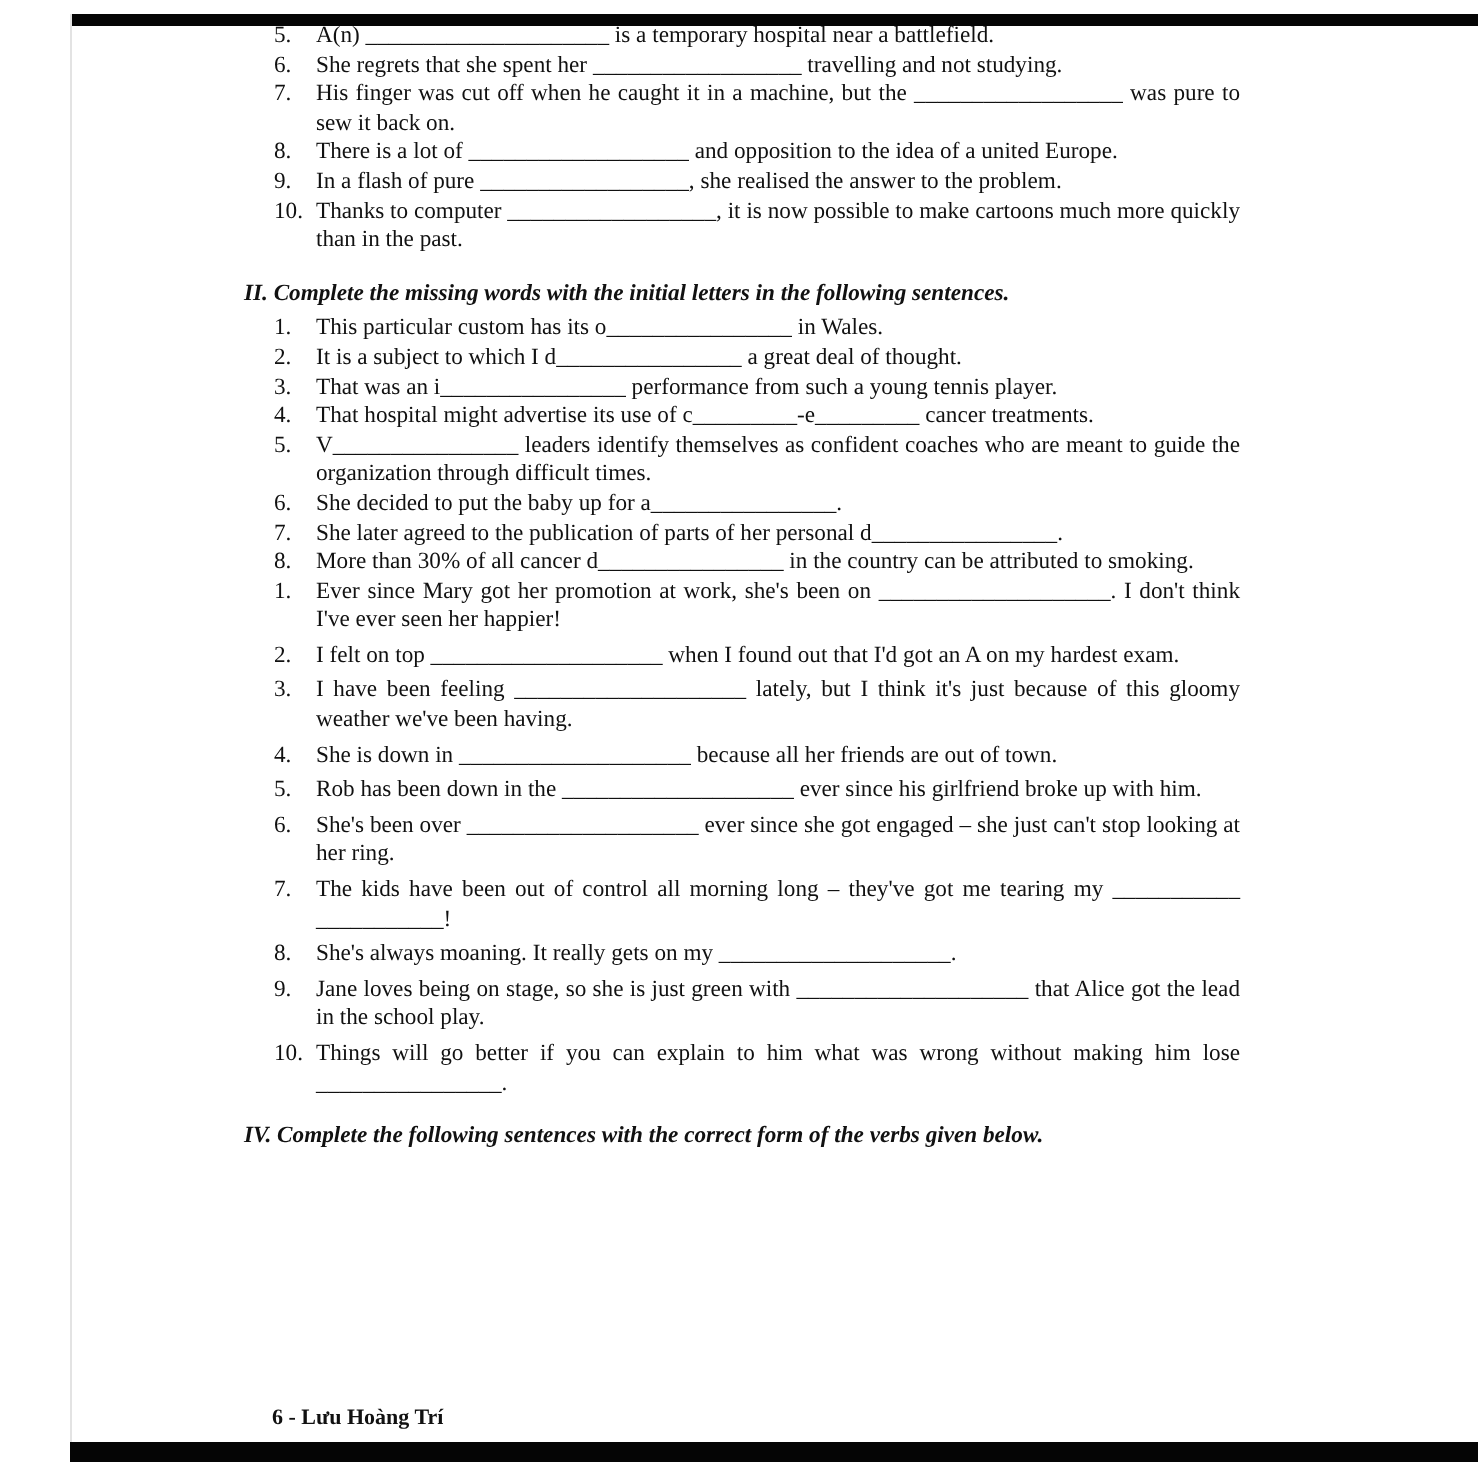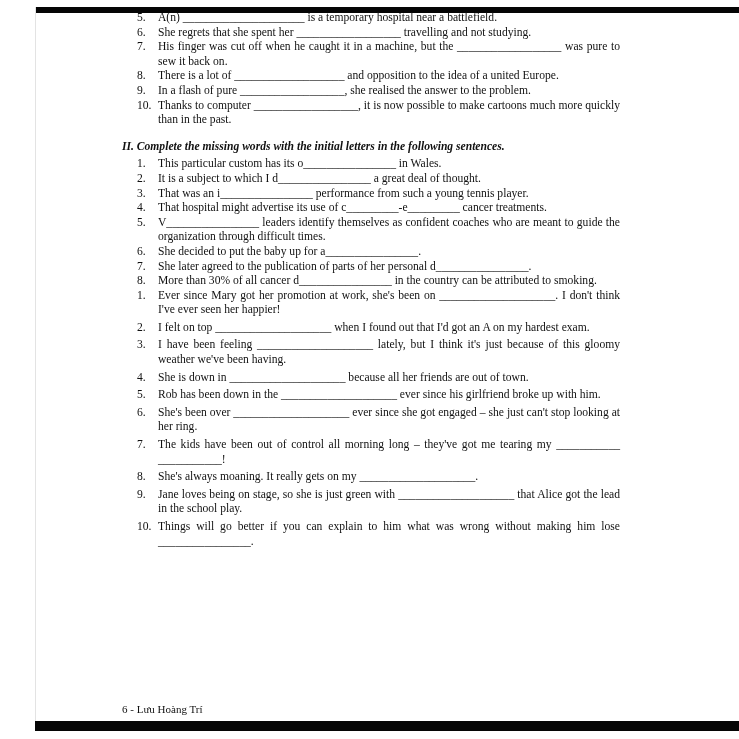--- a/index.html
+++ b/index.html
@@ -40,22 +40,22 @@
   }
   .bank{
     display:grid;
     grid-template-columns:87px 71px 92px 98px auto;
     margin:3px 0 7px 38px;
     font-style:italic;
     line-height:15px;
   }
   .footer{
     position:absolute;
-    left:122px;bottom:22px;
-    font-weight:normal;
+    left:136px;bottom:22px;
+    font-weight:bold;
     font-size:11px;
   }
 </style>
 </head>
 <body>
 
 <div class="page">
   <div class="scan-bar top"></div>
   <div class="scan-edge-left"></div>
 
@@ -160,18 +160,19 @@
       <div class="item">
         <span class="num">9.</span>
         <span class="txt">Jane loves being on stage, so she is just green with ____________________ that Alice got the lead in the school play.</span>
       </div>
       <div class="item">
         <span class="num">10.</span>
         <span class="txt">Things will go better if you can explain to him what was wrong without making him lose ________________.</span>
       </div>
     </div>
 
+    <div class="sec-title">IV. Complete the following sentences with the correct form of the verbs given below.</div>
 
   </div>
 
   <div class="footer">6 - Lưu Hoàng Trí</div>
   <div class="scan-bar bottom"></div>
 </div>
 
 </body></html>

